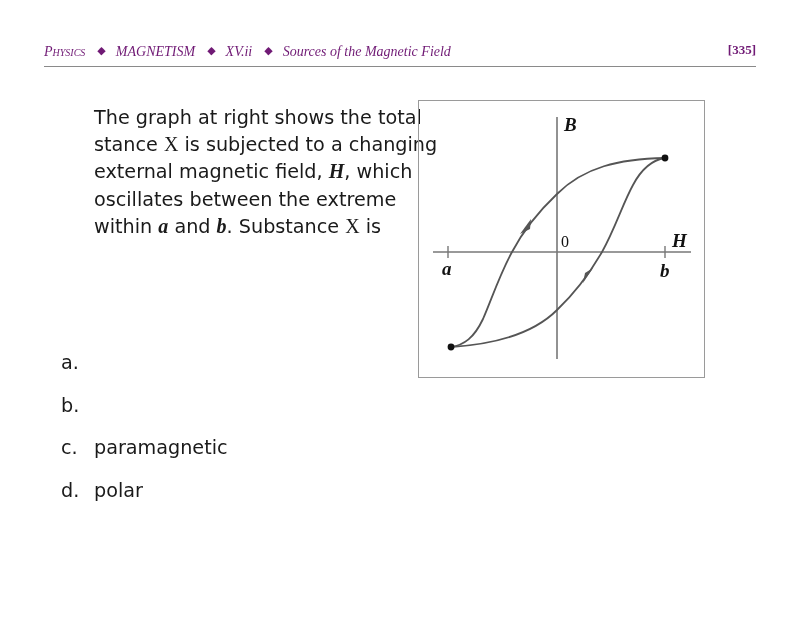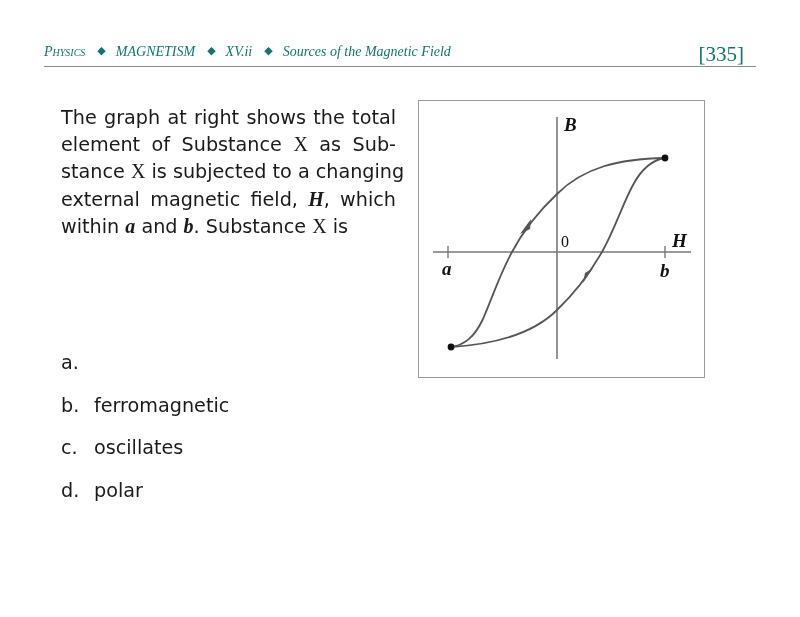--- a/index.html
+++ b/index.html
@@ -1,28 +1,28 @@
 <!DOCTYPE html>
 <html><head>
 <meta charset="utf-8">
 <style>
   html, body { margin:0; padding:0; background:#ffffff; }
   body { width:800px; height:617px; position:relative; overflow:hidden;
          font-family:"DejaVu Sans", sans-serif; color:#1a1a1a; }
   .header { position:absolute; left:44px; top:42px; width:712px; height:22px;
-            font-family:"Liberation Serif", serif; font-style:italic; font-size:14px; color:#0f766e; }
+            font-family:"Liberation Serif", serif; font-style:italic; font-size:14px; color:#701a75; }
   .header .crumbs { position:absolute; left:0; top:2px; white-space:nowrap; }
   .header .crumbs span { display:inline-block; }
   .header .sc { font-variant:small-caps; font-size:14px; }
   .header .bullet { font-style:normal; font-size:11px; margin:0 10px 0 12px; position:relative; top:-2px; }
-  .header .page { position:absolute; right:12px; top:0; font-style:normal; font-size:21px; }
+  .header .page { position:absolute; right:0; top:0; font-style:normal; font-size:13px;font-weight:bold; }
   .rule { position:absolute; left:44px; top:66px; width:712px; height:0; border-top:1.5px solid #8a8a8a; }
   .question { position:absolute; left:61px; top:104px; width:335px;
               font-size:19.2px; line-height:27.2px; text-align:justify; }
-  .question .line { display:block; text-align:justify; text-align-last:justify; white-space:nowrap; }
+  .question .line { display:block; text-align:justify; text-align-last:justify; white-space:nowrap;margin-left:33px; }
   .question .line.last { text-align-last:left; }
   .question i.var { font-family:"Liberation Serif", serif; font-weight:bold; font-style:italic; font-size:20px; }
   .question .serif { font-family:"Liberation Serif", serif; font-size:20px; }
   .choices { position:absolute; left:61px; top:351px; font-size:19.2px; }
   .choice { height:42.5px; display:flex; }
   .choice .letter { width:33px; }
   .graph-box { position:absolute; left:418px; top:100px; width:287px; height:278px;
                border:1.5px solid #9a9a9a; box-sizing:border-box; }
   .graph-box svg { position:absolute; left:0; top:0; }
   .lbl { position:absolute; font-family:"Liberation Serif", serif; font-weight:bold; font-style:italic; font-size:19px; color:#111; }
@@ -34,37 +34,36 @@
 <div class="header">
   <div class="crumbs">
     <span class="sc">Physics</span><span class="bullet">◆</span><span>MAGNETISM</span><span class="bullet">◆</span><span>XV.ii</span><span class="bullet">◆</span><span>Sources of the Magnetic Field</span>
   </div>
   <div class="page">[335]</div>
 </div>
 <div class="rule"></div>
 
 <div class="question">
   <span class="line"><span>The graph at right shows the total</span></span>
-  <span class="line"><span>element of Substance </span><span class="serif">X</span><span> as Sub-</span></span>
   <span class="line"><span>stance </span><span class="serif">X</span><span>  is subjected to a changing</span></span>
   <span class="line"><span>external magnetic field, </span><i class="var">H</i><span>, which</span></span>
+  <span class="line"><span>oscillates between the extreme</span></span>
   <span class="line last"><span>within </span><i class="var">a</i><span> and </span><i class="var">b</i><span>.  Substance </span><span class="serif">X</span><span> is</span></span>
 </div>
 
 <div class="choices">
   <div class="choice">
       <span class="letter">a.</span>
     </div>
   <div class="choice">
       <span class="letter">b.</span>
-      <span>ferromagnetic</span>
     </div>
   <div class="choice">
       <span class="letter">c.</span>
-      <span>oscillates</span>
+      <span>paramagnetic</span>
     </div>
   <div class="choice">
       <span class="letter">d.</span>
       <span>polar</span>
     </div>
 </div>
 
 <div class="graph-box">
   <svg width="287" height="278" viewBox="0 0 287 278">
 

